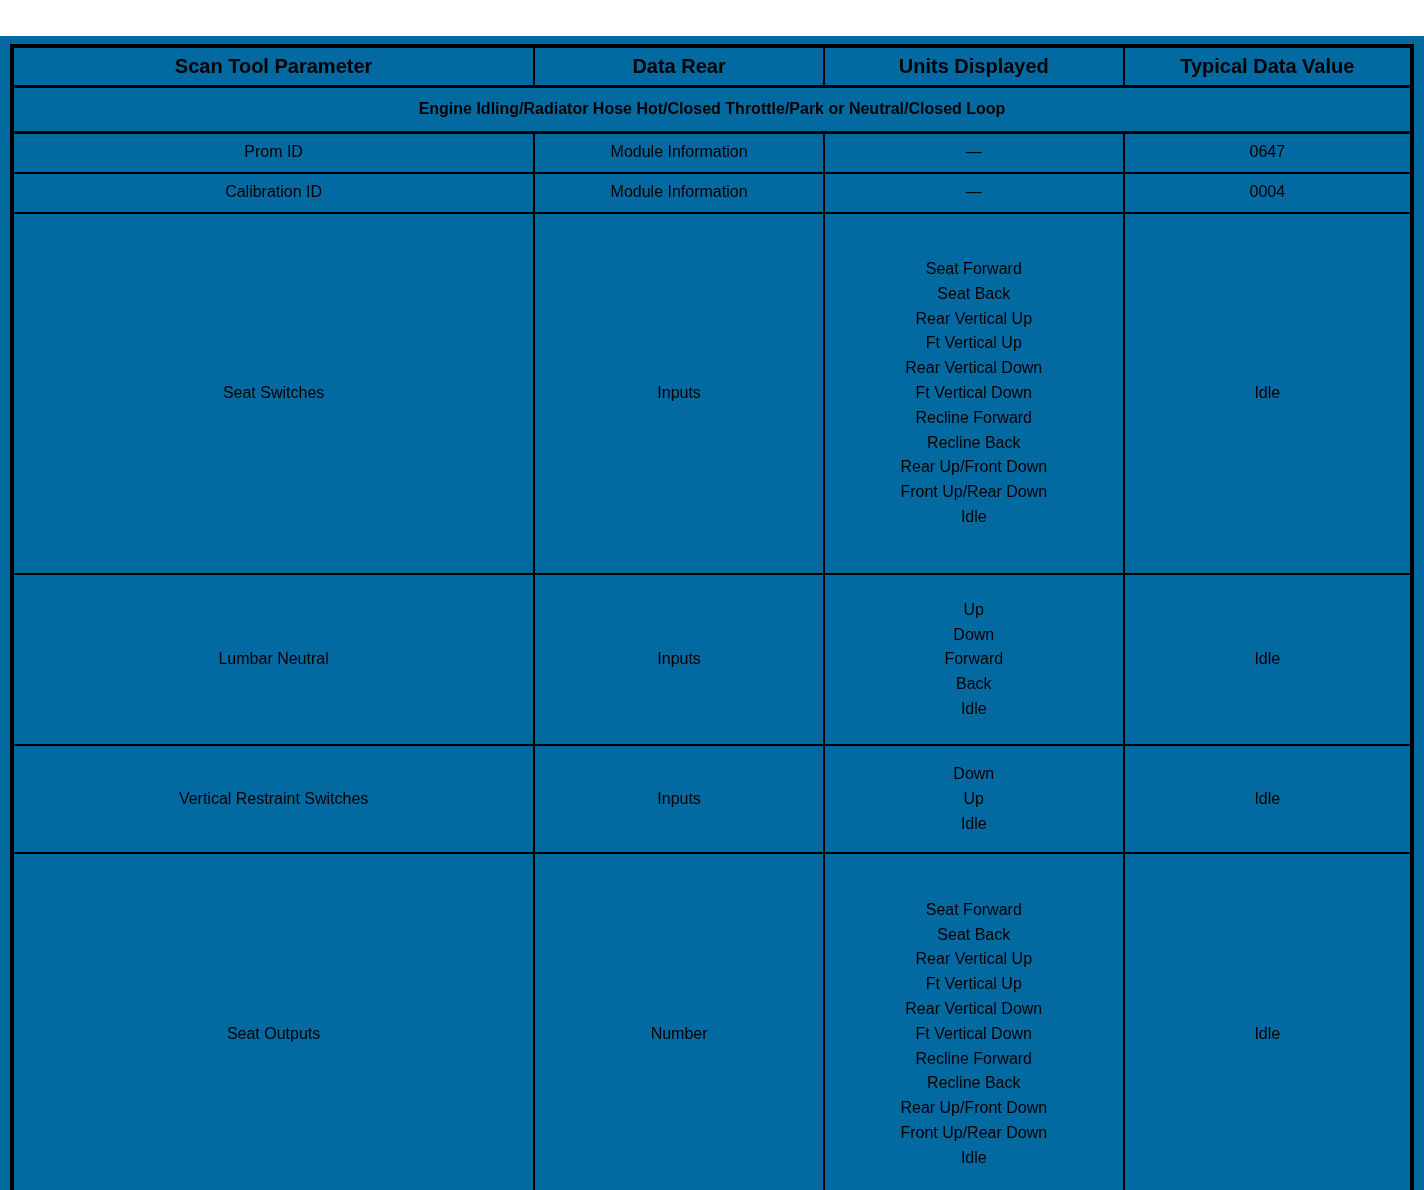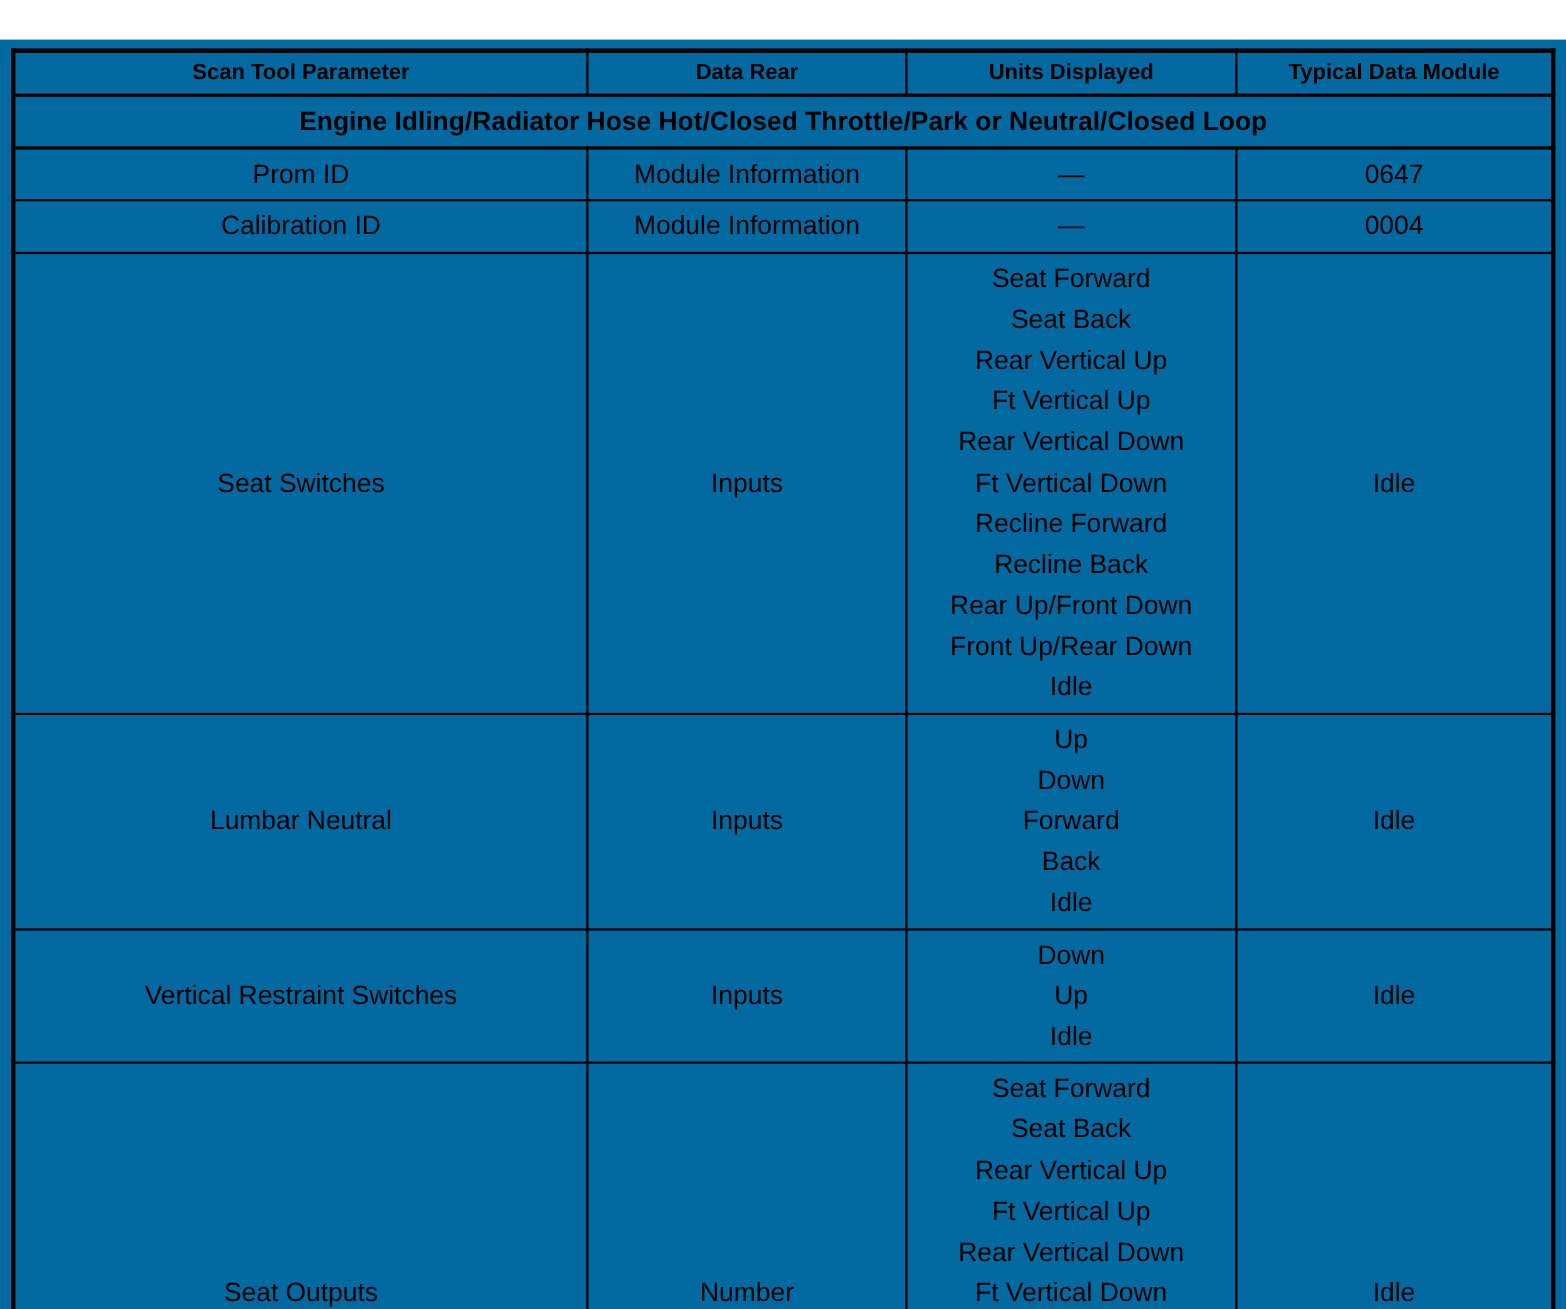--- a/index.html
+++ b/index.html
@@ -26,21 +26,21 @@
   }
   col.c1 { width: 37.3%; }
   col.c2 { width: 20.7%; }
   col.c3 { width: 21.4%; }
   col.c4 { width: 20.6%; }
   th, td {
     border: 2px solid #000000;
     text-align: center;
     vertical-align: middle;
     padding: 4px 6px;
-    font-size: 24px;
+    font-size: 16px;
     line-height: 1.55;
     overflow: hidden;
   }
   thead th {
     font-weight: 700;
     font-size: 20px;
     padding: 3px 6px;
     border-bottom: 3px solid #000000;
   }
   td.banner-cell {
@@ -68,21 +68,21 @@
       <col class="c1">
         <col class="c2">
         <col class="c3">
         <col class="c4">
     </colgroup>
     <thead>
       <tr>
         <th>Scan Tool Parameter</th>
         <th>Data Rear</th>
         <th>Units Displayed</th>
-        <th>Typical Data Module</th>
+        <th>Typical Data Value</th>
       </tr>
     </thead>
     <tbody>
       <tr>
         <td class="banner-cell" colspan="4">Engine Idling/Radiator Hose Hot/Closed Throttle/Park or Neutral/Closed Loop</td>
       </tr>
 
       <tr class="info-row">
         <td class="param-cell">Prom ID</td>
         <td class="data-list-cell">Module Information</td>

